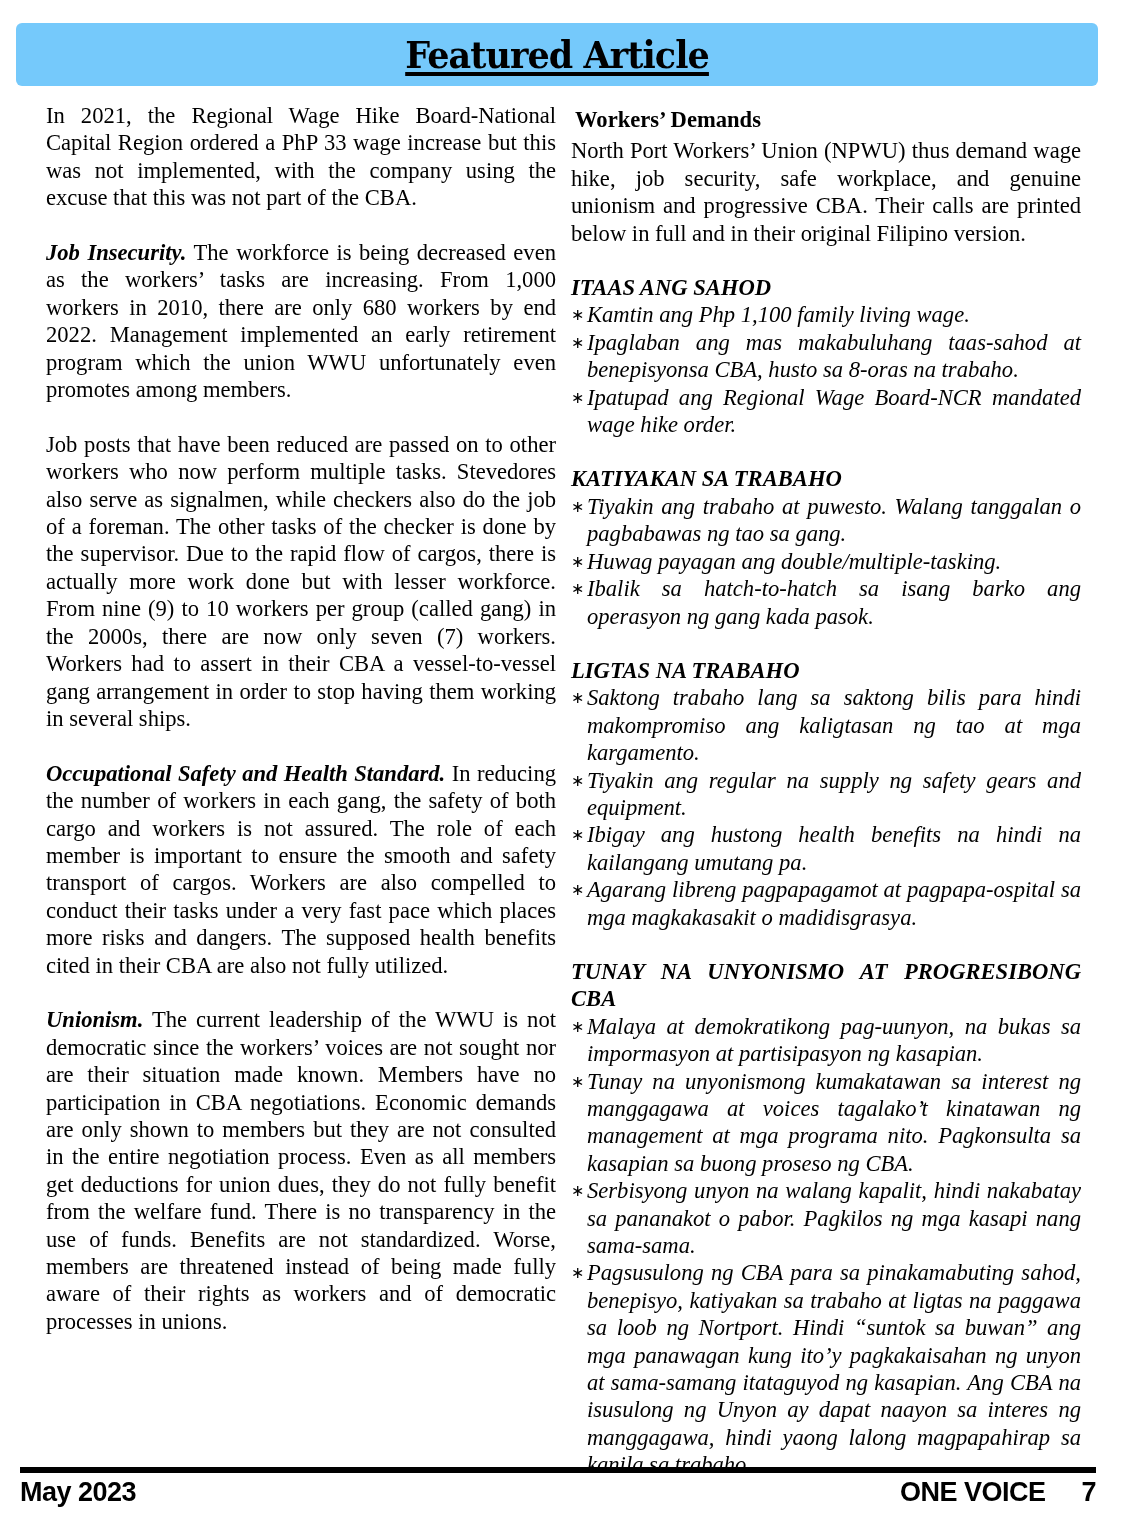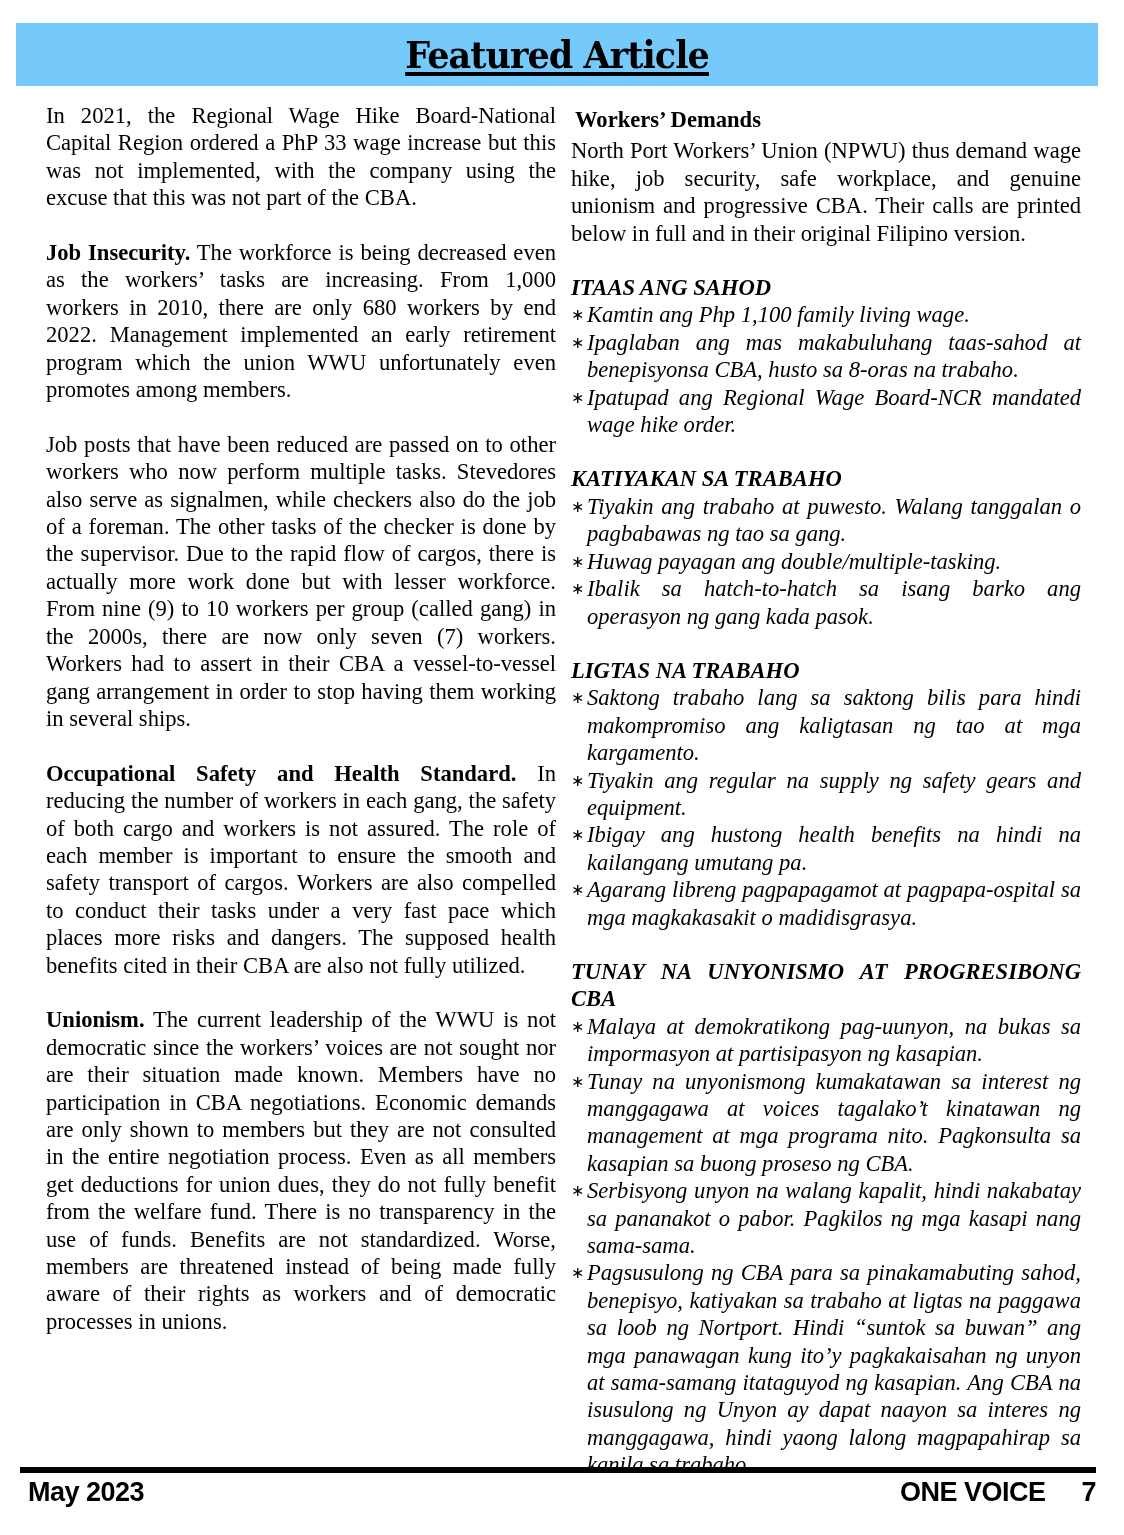--- a/index.html
+++ b/index.html
@@ -2,56 +2,56 @@
 <html><head>
   <meta charset="utf-8">
   <style>
     html, body { margin: 0; padding: 0; background: #ffffff; }
     body {
       width: 1124px; height: 1535px; position: relative; overflow: hidden;
       font-family: "Liberation Serif", "DejaVu Serif", serif; color: #000;
     }
     .banner {
       position: absolute; left: 16px; top: 23px; width: 1082px; height: 63px;
-      background: #75c9fb; display: flex; align-items: center; justify-content: center;
+      background: #75c9fb; display: flex; align-items: center; justify-content: center; border-radius: 6px;
     }
     .banner-title {
       font-family: "DejaVu Serif", "Liberation Serif", serif;
       font-weight: 900; font-size: 38px; letter-spacing: -1px;
       text-decoration: underline; text-decoration-thickness: 4px; text-underline-offset: 4px;
       transform: scaleX(0.92);
     }
     .col {
       position: absolute; top: 102px;
       font-size: 22.6px; line-height: 27.4px; text-align: justify;
     }
     .col-left { left: 46px; width: 510px; }
     .col-right { left: 571px; width: 510px; }
     .col p { margin: 0 0 27.4px 0; }
-    .lead { font-weight: bold; }
+    .lead { font-weight: bold; font-style: italic; }
     .section-title { font-weight: bold; margin: 4px; }
     .sub-title { font-weight: bold; font-style: italic; margin: 0; }
     .right-intro { margin: 4px 0 27px 0; }
     ul.demands { list-style: none; margin: 0 0 27px 0; padding: 0; }
     ul.demands li {
       position: relative; padding-left: 16px; font-style: italic; text-align: justify;
     }
     ul.demands li .bullet {
       position: absolute; left: 0; top: 0; font-style: normal; font-size: 16px;
       font-family: "DejaVu Sans", sans-serif;
     }
     .footer-rule {
       position: absolute; left: 20px; top: 1467px; width: 1076px; height: 6px; background: #000;
     }
     .footer-left, .footer-right {
       position: absolute; top: 1477px;
       font-family: "Liberation Sans", "DejaVu Sans", sans-serif;
       font-weight: bold; font-size: 27px; letter-spacing: -0.5px;
     }
-    .footer-left { left: 28px; }
+    .footer-left { left: 20px; }
     .footer-right { right: 28px; display: flex; gap: 36px; }
   </style>
 </head>
 <body>
 
 <div class="banner">
   <div class="banner-title">Featured Article</div>
 </div>
 
 <div class="col col-left">

